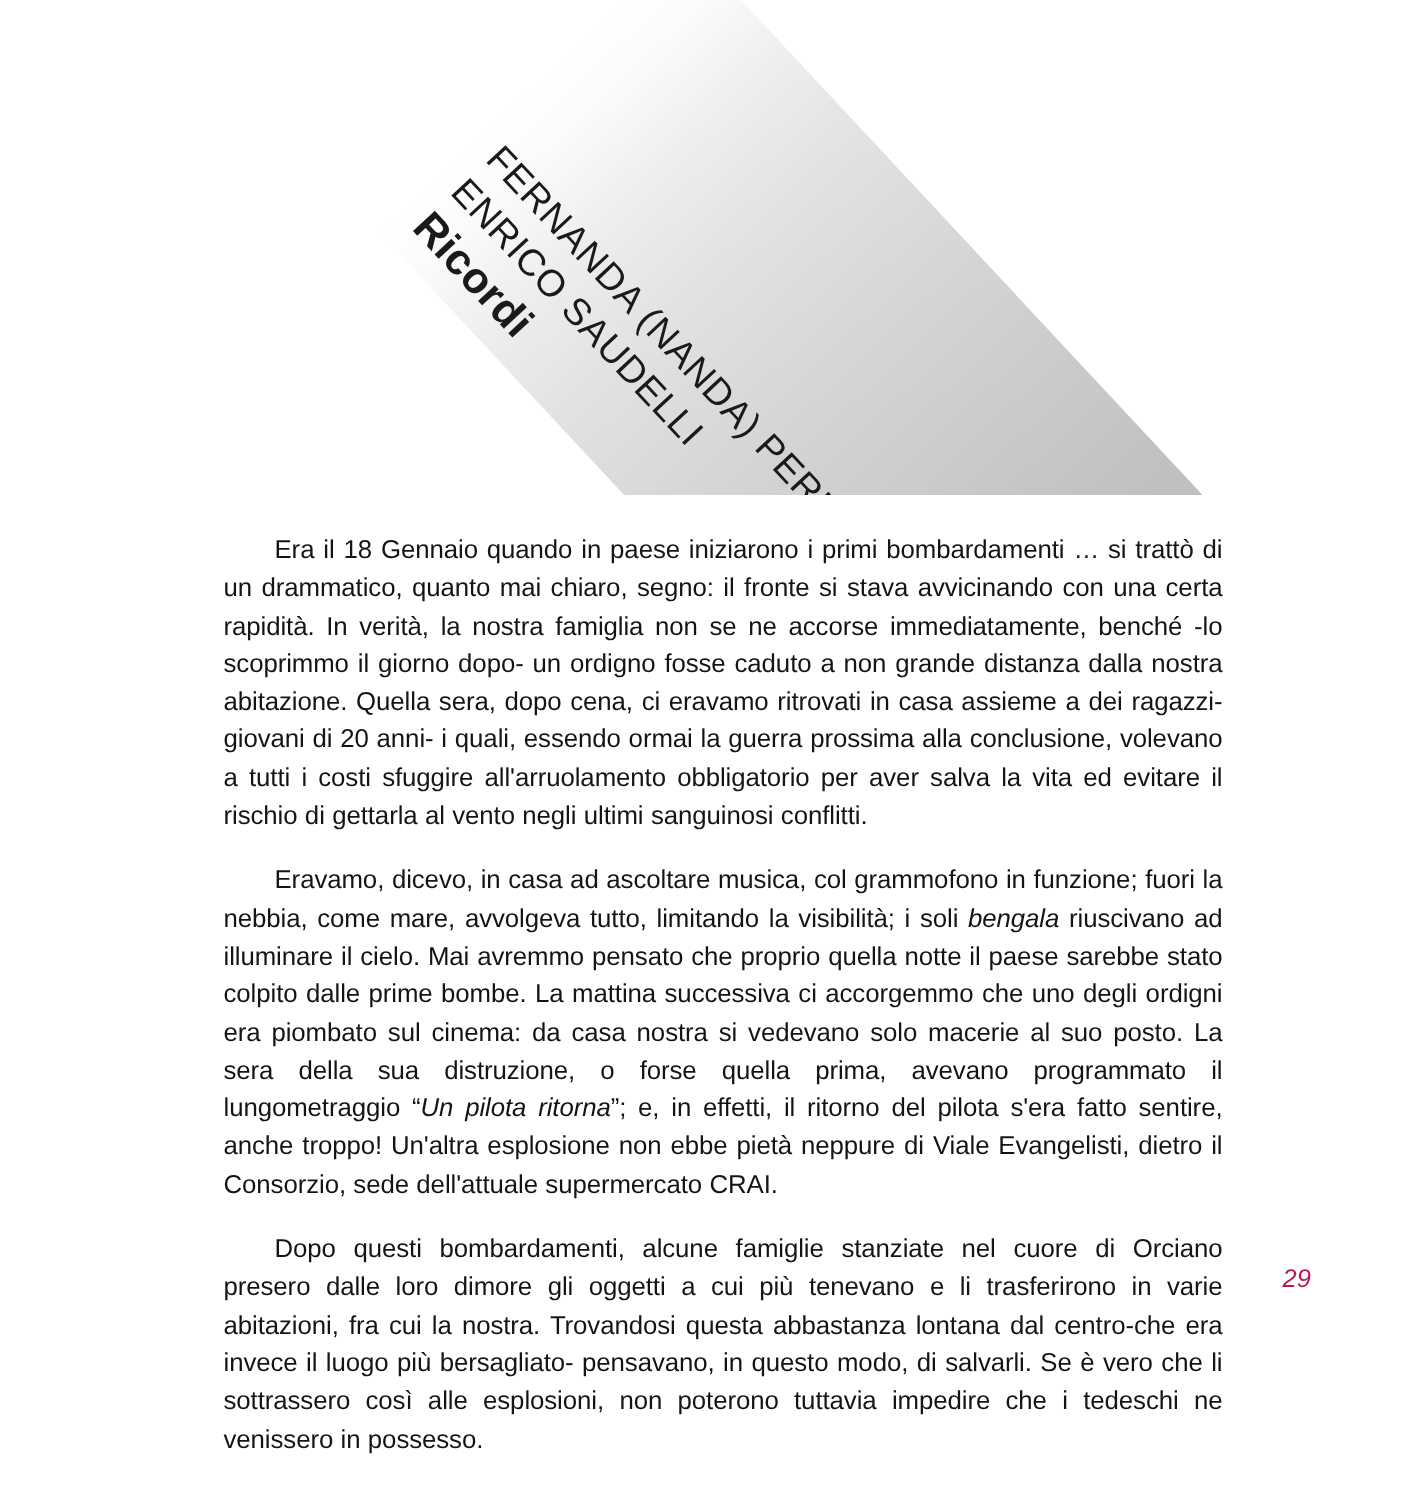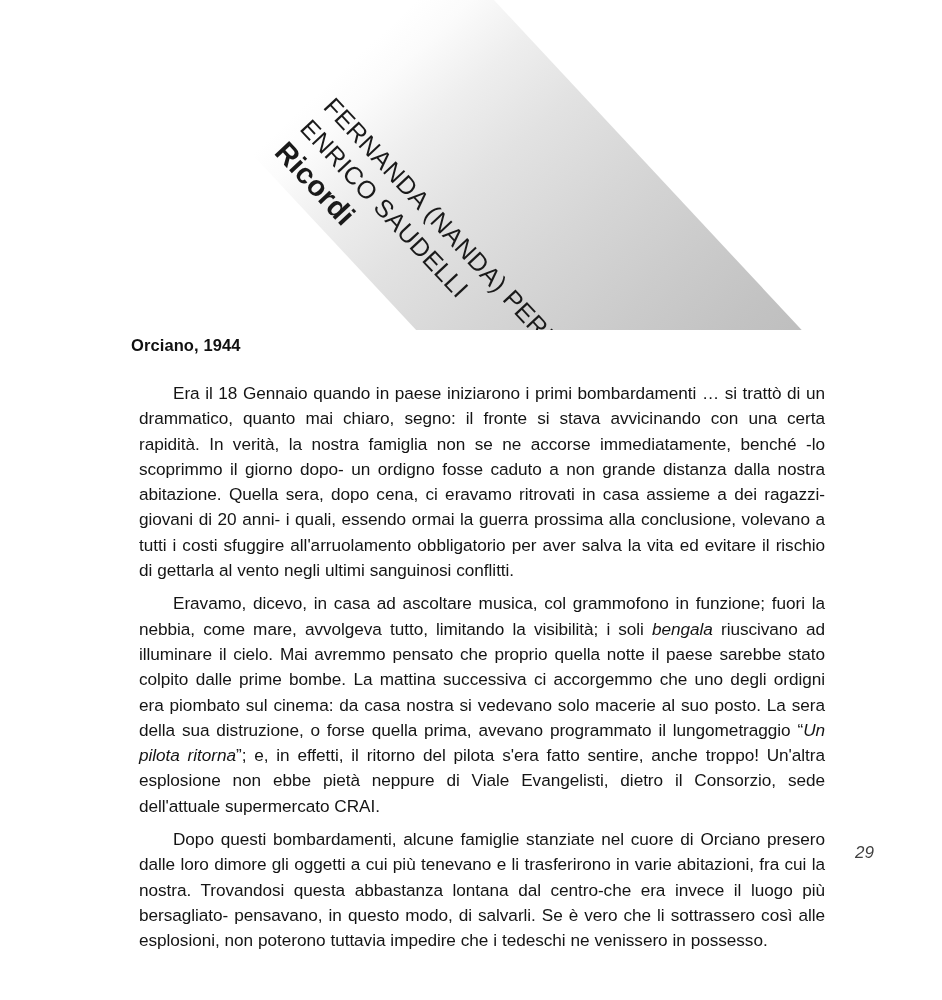--- a/index.html
+++ b/index.html
@@ -89,59 +89,58 @@
     width: 702px;
   }
   #section-title {
     font-size: 16.5px;
     font-weight: 700;
     color: #111111;
     letter-spacing: 0.1px;
     margin: 0 0 26px 0;
   }
   .para {
-    margin: 8px;
+    margin: 18px;
     font-size: 17.2px;
     line-height: 25.3px;
     color: #141414;
     text-align: justify;
     text-indent: 34px;
     letter-spacing: -0.05px;
     word-spacing: 0.2px;
     -webkit-hyphens: none;
     hyphens: none;
   }
   .para i {
   }
   #page-number {
     position: absolute;
     left: 855px;
     top: 843px;
     font-size: 17px;
     font-style: italic;
-    color: #404040;
+    color: #be185d;
   }
 </style>
 </head>
 <body>
 
 <div id="page">
 
   <div id="banner-area">
     <div id="banner-band"></div>
     <div class="banner-text">
       <div class="banner-line bl-1">FERNANDA (NANDA) PERINI</div>
       <div class="banner-line bl-2">ENRICO SAUDELLI</div>
       <div class="banner-line bl-3">Ricordi</div>
     </div>
   </div>
 
   <div id="content">
 
-    <h2 id="section-title">Orciano, 1944</h2>
 
     <p class="para"><span>Era il 18 Gennaio quando in paese iniziarono i primi bombardamenti … si trattò di un drammatico, quanto mai chiaro, segno: il fronte si stava avvicinando con una certa rapidità. In verità, la nostra famiglia non se ne accorse immediatamente, benché -lo scoprimmo il giorno dopo- un ordigno fosse caduto a non grande distanza dalla nostra abitazione. Quella sera, dopo cena, ci eravamo ritrovati in casa assieme a dei ragazzi- giovani di 20 anni- i quali, essendo ormai la guerra prossima alla conclusione, volevano a tutti i costi sfuggire all'arruolamento obbligatorio per aver salva la vita ed evitare il rischio di gettarla al vento negli ultimi sanguinosi conflitti.</span></p>
 
     <p class="para"><span>Eravamo, dicevo, in casa ad ascoltare musica, col grammofono in funzione; fuori la nebbia, come  mare, avvolgeva tutto, limitando la visibilità; i soli </span><i>bengala</i><span> riuscivano ad illuminare il cielo. Mai avremmo pensato che proprio quella notte il paese sarebbe stato colpito dalle prime bombe. La mattina successiva ci accorgemmo che uno degli ordigni era piombato sul cinema: da casa nostra  si vedevano solo macerie al suo posto. La sera della sua distruzione, o forse quella prima, avevano programmato il lungometraggio “</span><i>Un pilota ritorna</i><span>”; e, in effetti, il ritorno del pilota s'era fatto sentire, anche troppo! Un'altra esplosione non ebbe pietà neppure di Viale Evangelisti, dietro il Consorzio, sede dell'attuale supermercato CRAI.</span></p>
 
     <p class="para"><span>Dopo questi bombardamenti, alcune famiglie stanziate nel cuore di Orciano presero dalle loro dimore gli oggetti a cui più tenevano e li trasferirono in varie abitazioni, fra cui la nostra. Trovandosi questa abbastanza lontana dal centro-che era invece il luogo più bersagliato- pensavano, in questo modo, di salvarli. Se è vero che li sottrassero così alle esplosioni, non poterono tuttavia impedire che i tedeschi ne venissero in possesso.</span></p>
 
   </div>
 
   <div id="page-number">29</div>

